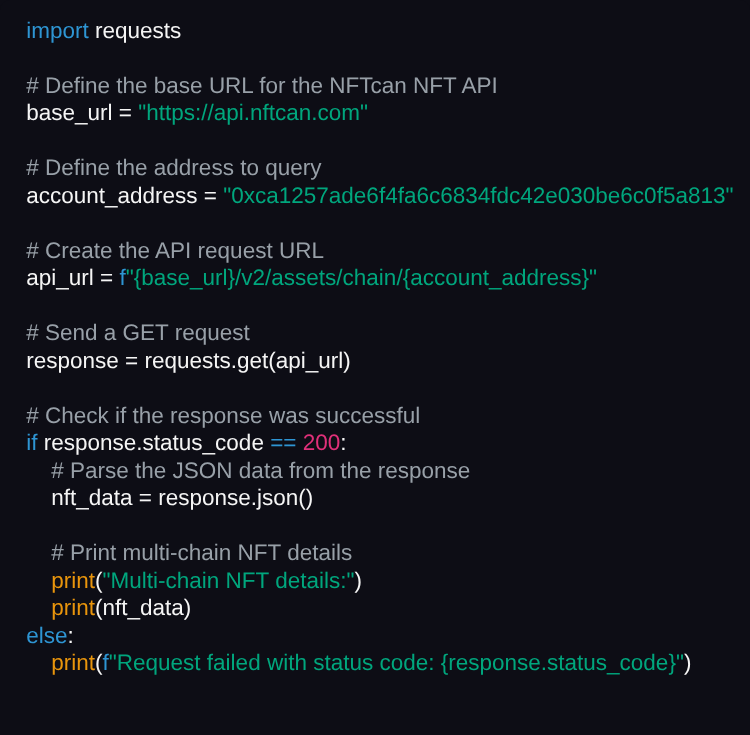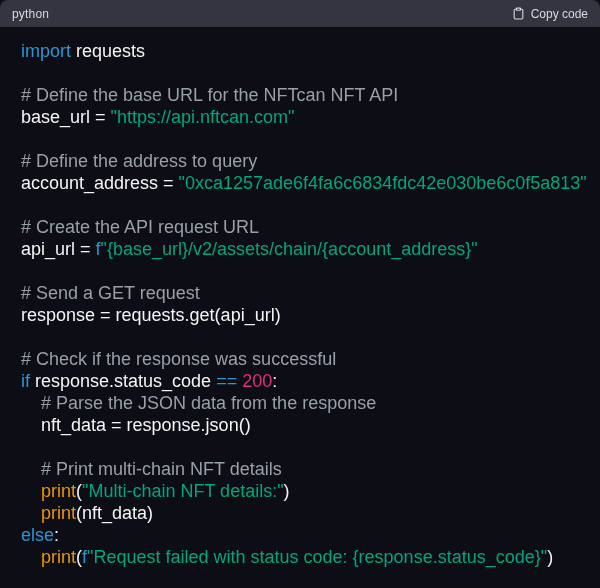--- a/index.html
+++ b/index.html
@@ -65,26 +65,14 @@
   .tok-str { color: var(--string, #00a67d); }
   .tok-num { color: var(--number, #df3079); margin-top: 48px; }
   .tok-fn  { color: var(--builtin, #e9950c); }
   .tok-com { color: var(--comment, #98a0a8); }
   .tok-pl  { color: var(--plain, #f5f5f5); }
 </style>
 </head>
 <body>
 
 <div class="codeblock">
-  <div class="codeblock-header">
-    <span class="lang-label">python</span>
-    <button class="copy-btn">
-      <span class="clip">
-        <svg width="13" height="13" viewBox="0 0 24 24" fill="none" stroke="currentColor" stroke-width="2" stroke-linecap="round" stroke-linejoin="round">
-          <path d="M16 4h2a2 2 0 0 1 2 2v14a2 2 0 0 1-2 2H6a2 2 0 0 1-2-2V6a2 2 0 0 1 2-2h2"></path>
-          <rect x="8" y="2" width="8" height="4" rx="1" ry="1"></rect>
-        </svg>
-      </span>
-      <span>Copy code</span>
-    </button>
-  </div>
   <pre class="code"><div class="line"><span class="tok-kw">import</span><span class="tok-pl"> requests</span></div><div class="line">&nbsp;</div><div class="line"><span class="tok-com"># Define the base URL for the NFTcan NFT API</span></div><div class="line"><span class="tok-pl">base_url = </span><span class="tok-str">"https://api.nftcan.com"</span></div><div class="line">&nbsp;</div><div class="line"><span class="tok-com"># Define the address to query</span></div><div class="line"><span class="tok-pl">account_address = </span><span class="tok-str">"0xca1257ade6f4fa6c6834fdc42e030be6c0f5a813"</span></div><div class="line">&nbsp;</div><div class="line"><span class="tok-com"># Create the API request URL</span></div><div class="line"><span class="tok-pl">api_url = </span><span class="tok-kw">f</span><span class="tok-str">"{base_url}/v2/assets/chain/{account_address}"</span></div><div class="line">&nbsp;</div><div class="line"><span class="tok-com"># Send a GET request</span></div><div class="line"><span class="tok-pl">response = requests.get(api_url)</span></div><div class="line">&nbsp;</div><div class="line"><span class="tok-com"># Check if the response was successful</span></div><div class="line"><span class="tok-kw">if</span><span class="tok-pl"> response.status_code </span><span class="tok-kw">==</span><span class="tok-pl"> </span><span class="tok-num">200</span><span class="tok-pl">:</span></div><div class="line"><span class="tok-pl">    </span><span class="tok-com"># Parse the JSON data from the response</span></div><div class="line"><span class="tok-pl">    nft_data = response.json()</span></div><div class="line">&nbsp;</div><div class="line"><span class="tok-pl">    </span><span class="tok-com"># Print multi-chain NFT details</span></div><div class="line"><span class="tok-pl">    </span><span class="tok-fn">print</span><span class="tok-pl">(</span><span class="tok-str">"Multi-chain NFT details:"</span><span class="tok-pl">)</span></div><div class="line"><span class="tok-pl">    </span><span class="tok-fn">print</span><span class="tok-pl">(nft_data)</span></div><div class="line"><span class="tok-kw">else</span><span class="tok-pl">:</span></div><div class="line"><span class="tok-pl">    </span><span class="tok-fn">print</span><span class="tok-pl">(</span><span class="tok-kw">f</span><span class="tok-str">"Request failed with status code: {response.status_code}"</span><span class="tok-pl">)</span></div></pre>
 </div>
 
 </body></html>

